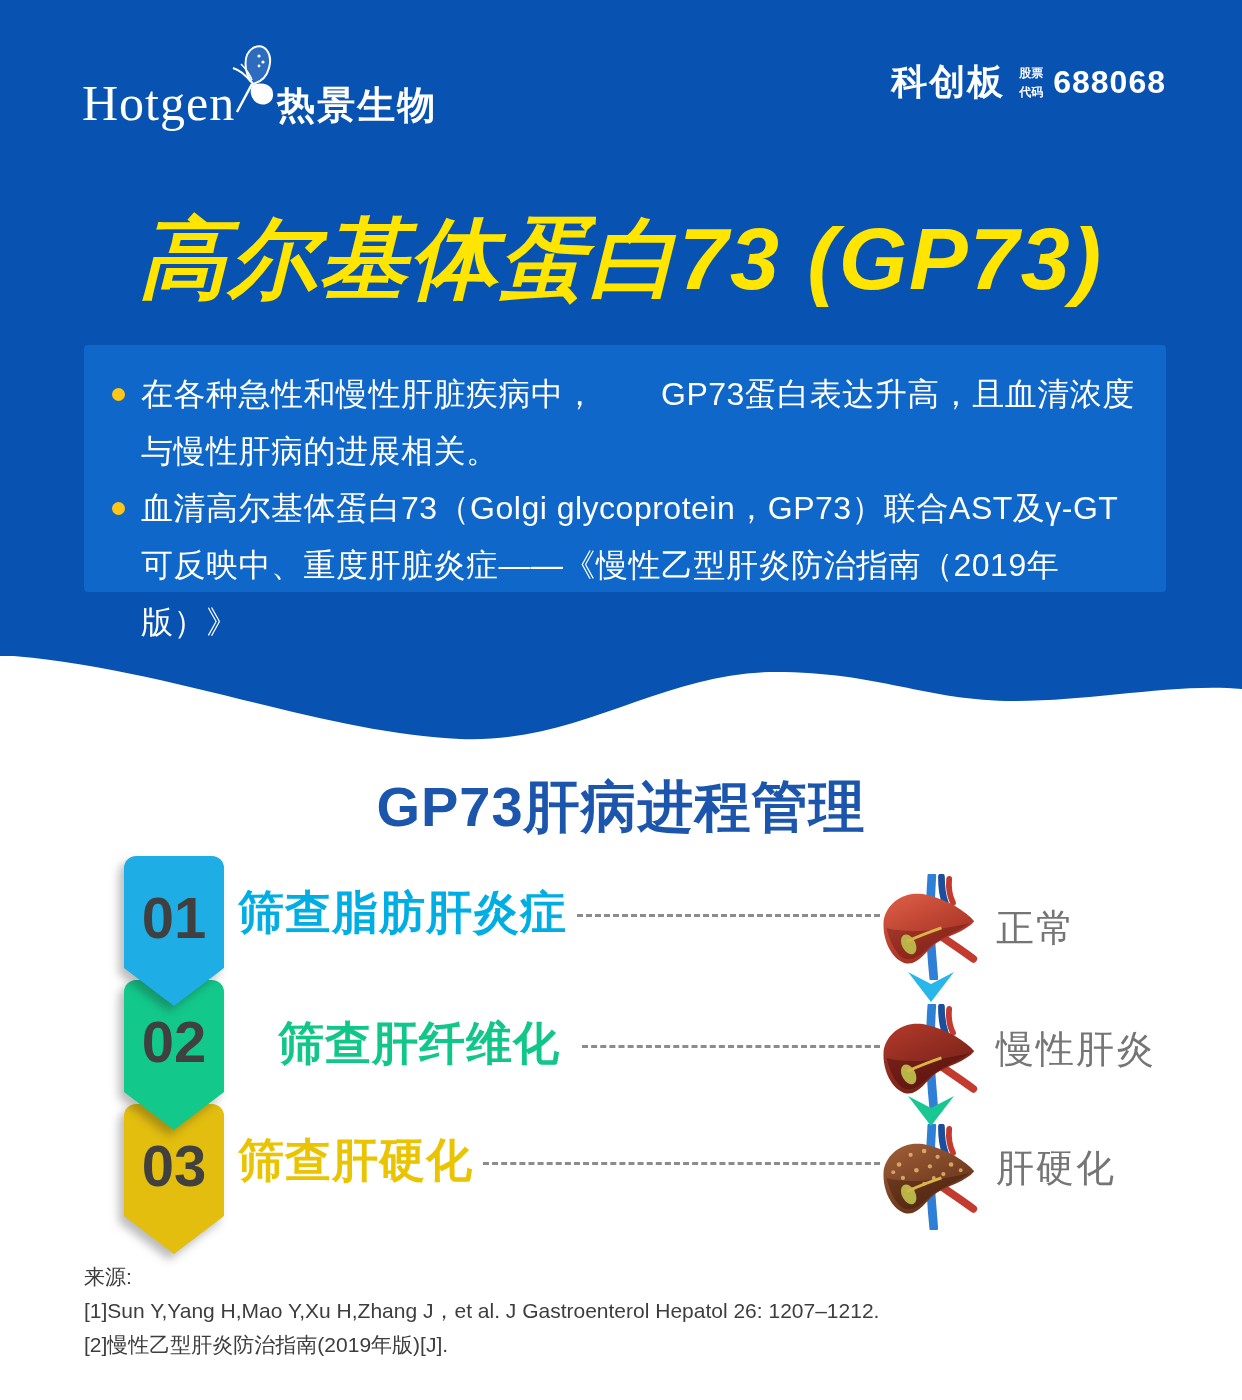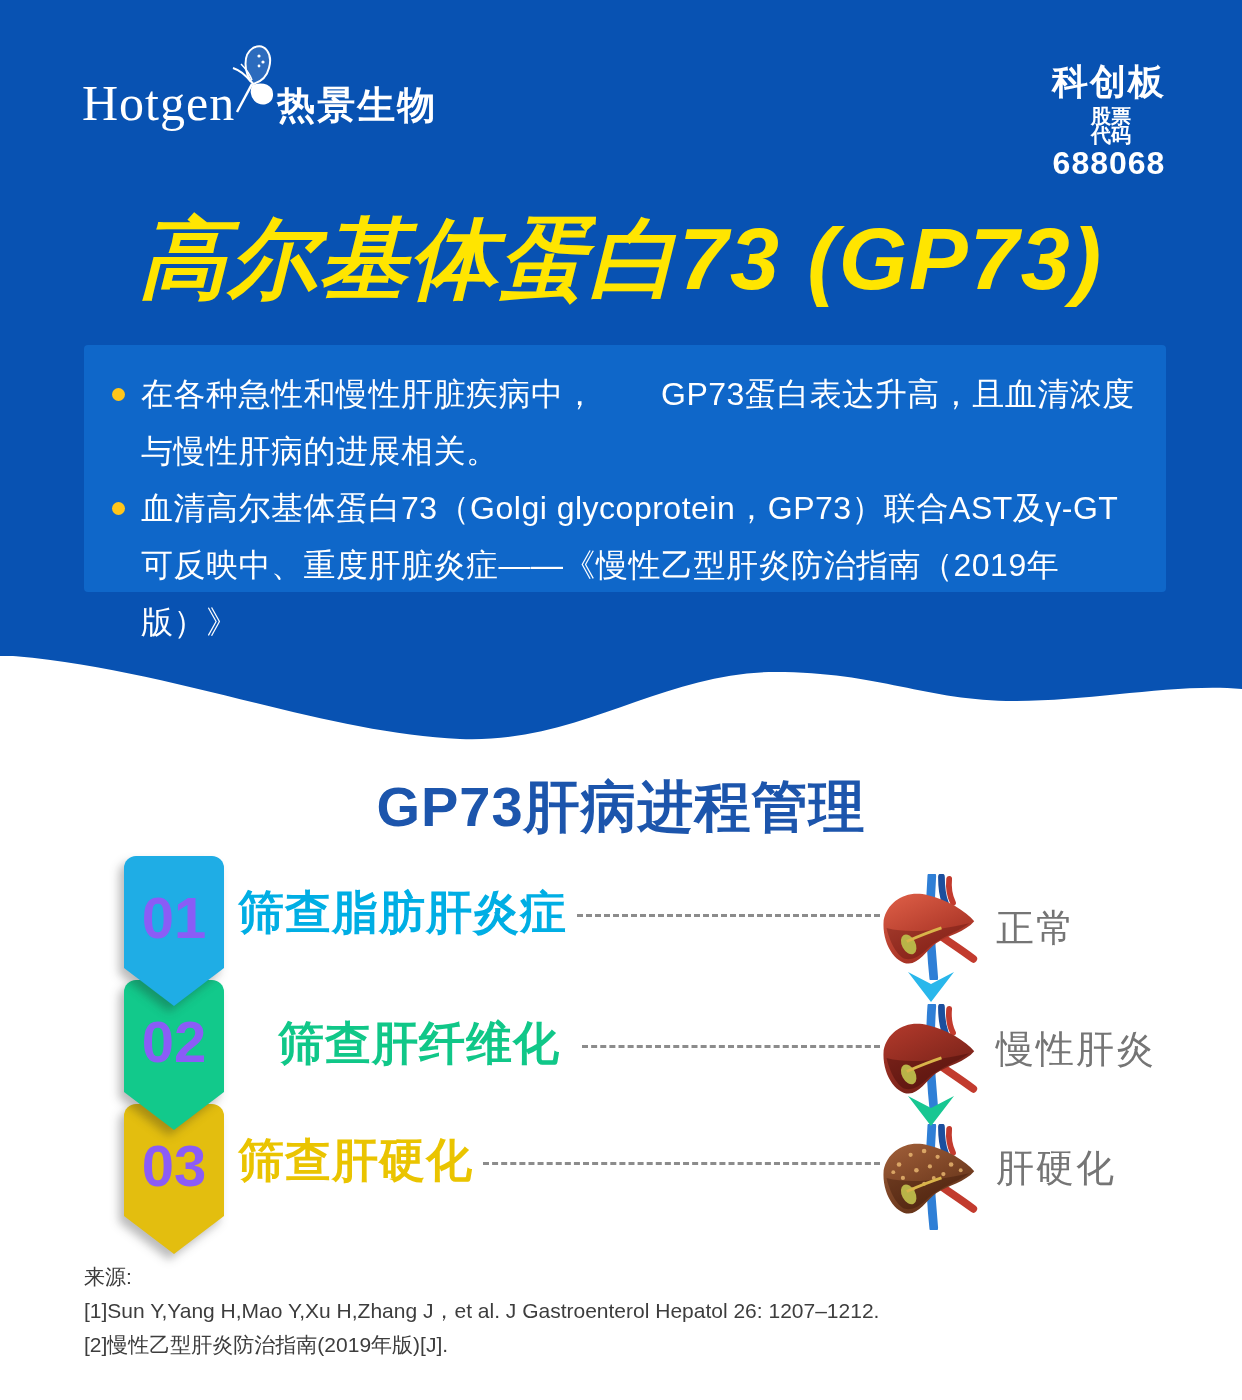--- a/index.html
+++ b/index.html
@@ -13,23 +13,23 @@
   
   .hero-solid { position:absolute; left:0; top:0; width:1242px; height:656px; background:#0852b2; }
   .wave { position:absolute; left:0; top:655px; width:1242px; height:110px; display:block; }
 
   
   .header { position:absolute; left:0; top:0; width:1242px; height:140px; }
   .logo { position:absolute; left:82px; top:44px; display:flex; align-items:flex-end; color:#ffffff; }
   .logo-latin { font-family:"Liberation Serif","DejaVu Serif",serif; font-size:50px; line-height:58px; letter-spacing:1px; }
   .butterfly { width:46px; height:74px; margin:0 2px 14px -6px; }
   .logo-cn { font-size:38px; font-weight:bold; line-height:50px; margin-bottom:2px; letter-spacing:2px; }
-  .stock { position:absolute; right:76px; top:58px; display:flex; align-items:center; color:#ffffff;flex-direction:column; }
+  .stock { position:absolute; right:76px; top:58px; display:flex; align-items:center; color:#ffffff; }
   .stock-board { font-size:36px; font-weight:bold; letter-spacing:2px; }
-  .stock-sub { display:flex; flex-direction:column; margin:0 10px 0 14px; font-size:20px; line-height:19px; font-weight:bold; }
+  .stock-sub { display:flex; flex-direction:column; margin:0 10px 0 14px; font-size:12px; line-height:19px; font-weight:bold; }
   .stock-code { font-size:32px; font-weight:bold; letter-spacing:1px; }
 
   
   .hero-title {
     position:absolute; left:0; top:200px; width:1242px; text-align:center;
     color:#ffe500; font-size:88px; font-weight:900; font-style:italic;
     letter-spacing:2px; white-space:nowrap;
   }
 
   
@@ -51,21 +51,21 @@
   .section-title {
     position:absolute; left:0; top:770px; width:1242px; text-align:center;
     color:#1c55ac; font-size:56px; font-weight:800; letter-spacing:1px;
   }
 
   
   .badge { position:absolute; left:124px; width:100px; height:150px; }
   .badge svg { display:block; width:100px; height:150px; filter:drop-shadow(-5px 6px 5px rgba(30,30,30,0.30)); }
   .badge-num {
     position:absolute; left:0; top:28px; width:100px; text-align:center;
-    color:#8b5cf6; font-size:58px; font-weight:bold; line-height:68px;
+    color:#404040; font-size:58px; font-weight:bold; line-height:68px;
   }
   .badge-1 { top:856px; z-index:3; }
   .badge-2 { top:980px; z-index:2; }
   .badge-3 { top:1104px; z-index:1; }
 
   
   .step-row { position:absolute; left:238px; width:642px; height:50px; display:flex; align-items:center; }
   .step-row-1 { top:888px; }
   .step-row-2 { top:1019px; }
   .step-row-3 { top:1136px; }

